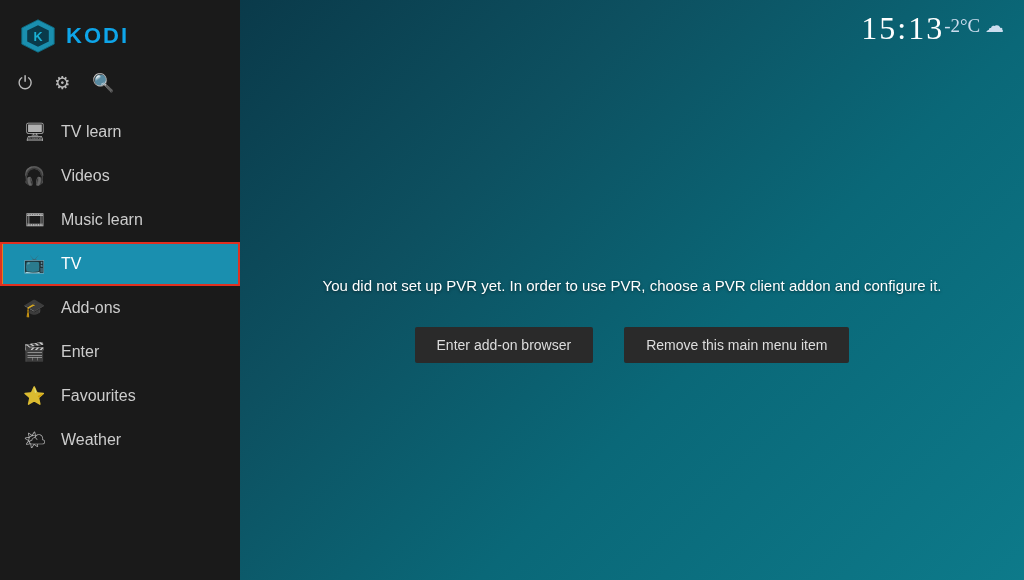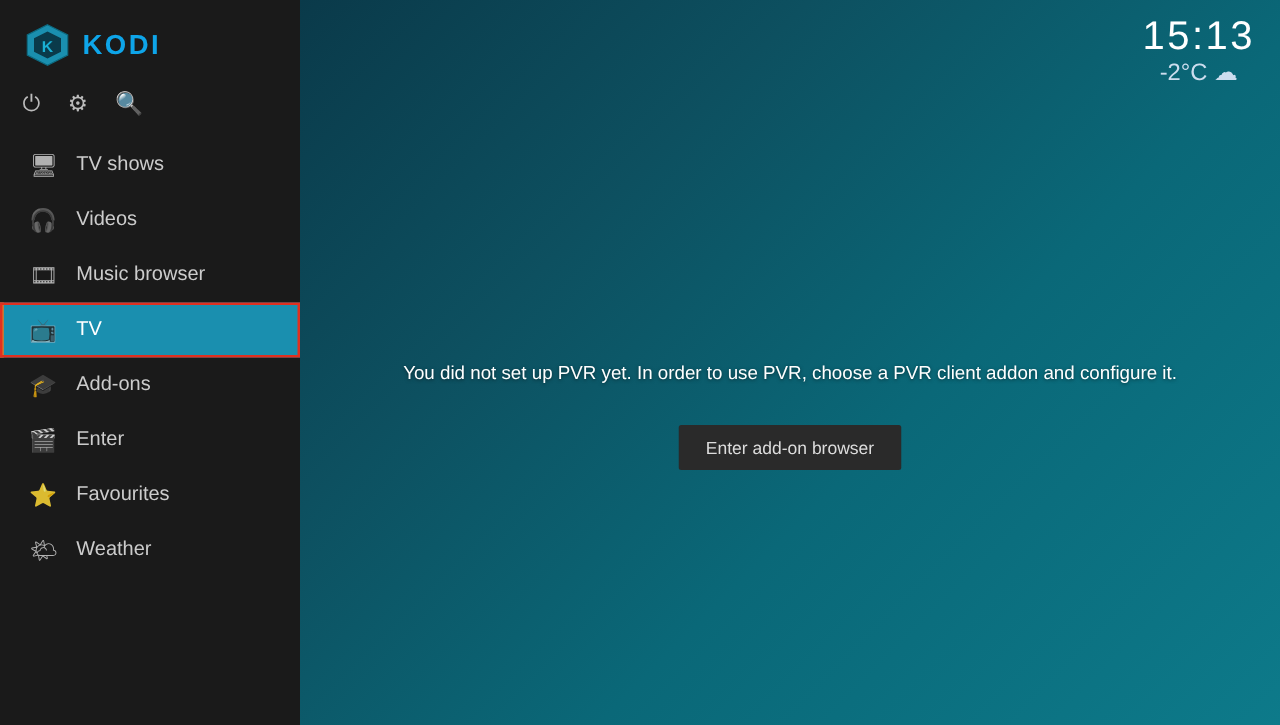--- a/index.html
+++ b/index.html
@@ -96,23 +96,23 @@
     }
 
     .top-bar {
       display: flex;
       justify-content: flex-end;
       padding: 12px 20px;
     }
 
     .clock-weather {
       display: flex;
-      flex-direction: column;
-      align-items: center;
+      align-items: flex-start;
       color: #fff;
+      font-family: Liberation Serif, serif;
     }
 
     .clock {
       font-size: 32px;
       font-weight: 300;
       letter-spacing: 2px;
       line-height: 1;
     }
 
     .weather-info {
@@ -175,29 +175,29 @@
 
   <div class="top-icons">
     <span class="top-icon">⏻</span>
     <span class="top-icon">⚙</span>
     <span class="top-icon">🔍</span>
   </div>
 
   <nav class="nav-items">
     <div class="nav-item">
       <span class="nav-icon">🖥</span>
-      <span>TV shows</span>
+      <span>TV learn</span>
     </div>
     <div class="nav-item">
       <span class="nav-icon">🎧</span>
       <span>Videos</span>
     </div>
     <div class="nav-item">
       <span class="nav-icon">🎞</span>
-      <span>Music browser</span>
+      <span>Music learn</span>
     </div>
     <div class="nav-item active">
       <span class="nav-icon">📺</span>
       <span>TV</span>
     </div>
     <div class="nav-item">
       <span class="nav-icon">🎓</span>
       <span>Add-ons</span>
     </div>
     <div class="nav-item">
@@ -222,15 +222,16 @@
       <span class="weather-info">-2°C ☁</span>
     </div>
   </div>
 
   <div class="pvr-content">
     <p class="pvr-message">
       <span>You did not set up PVR yet. In order to use PVR, choose a PVR client addon and configure it.</span><br>
     </p>
     <div class="pvr-buttons">
       <button class="pvr-btn">Enter add-on browser</button>
+      <button class="pvr-btn">Remove this main menu item</button>
     </div>
   </div>
 </div>
 
 </body></html>

